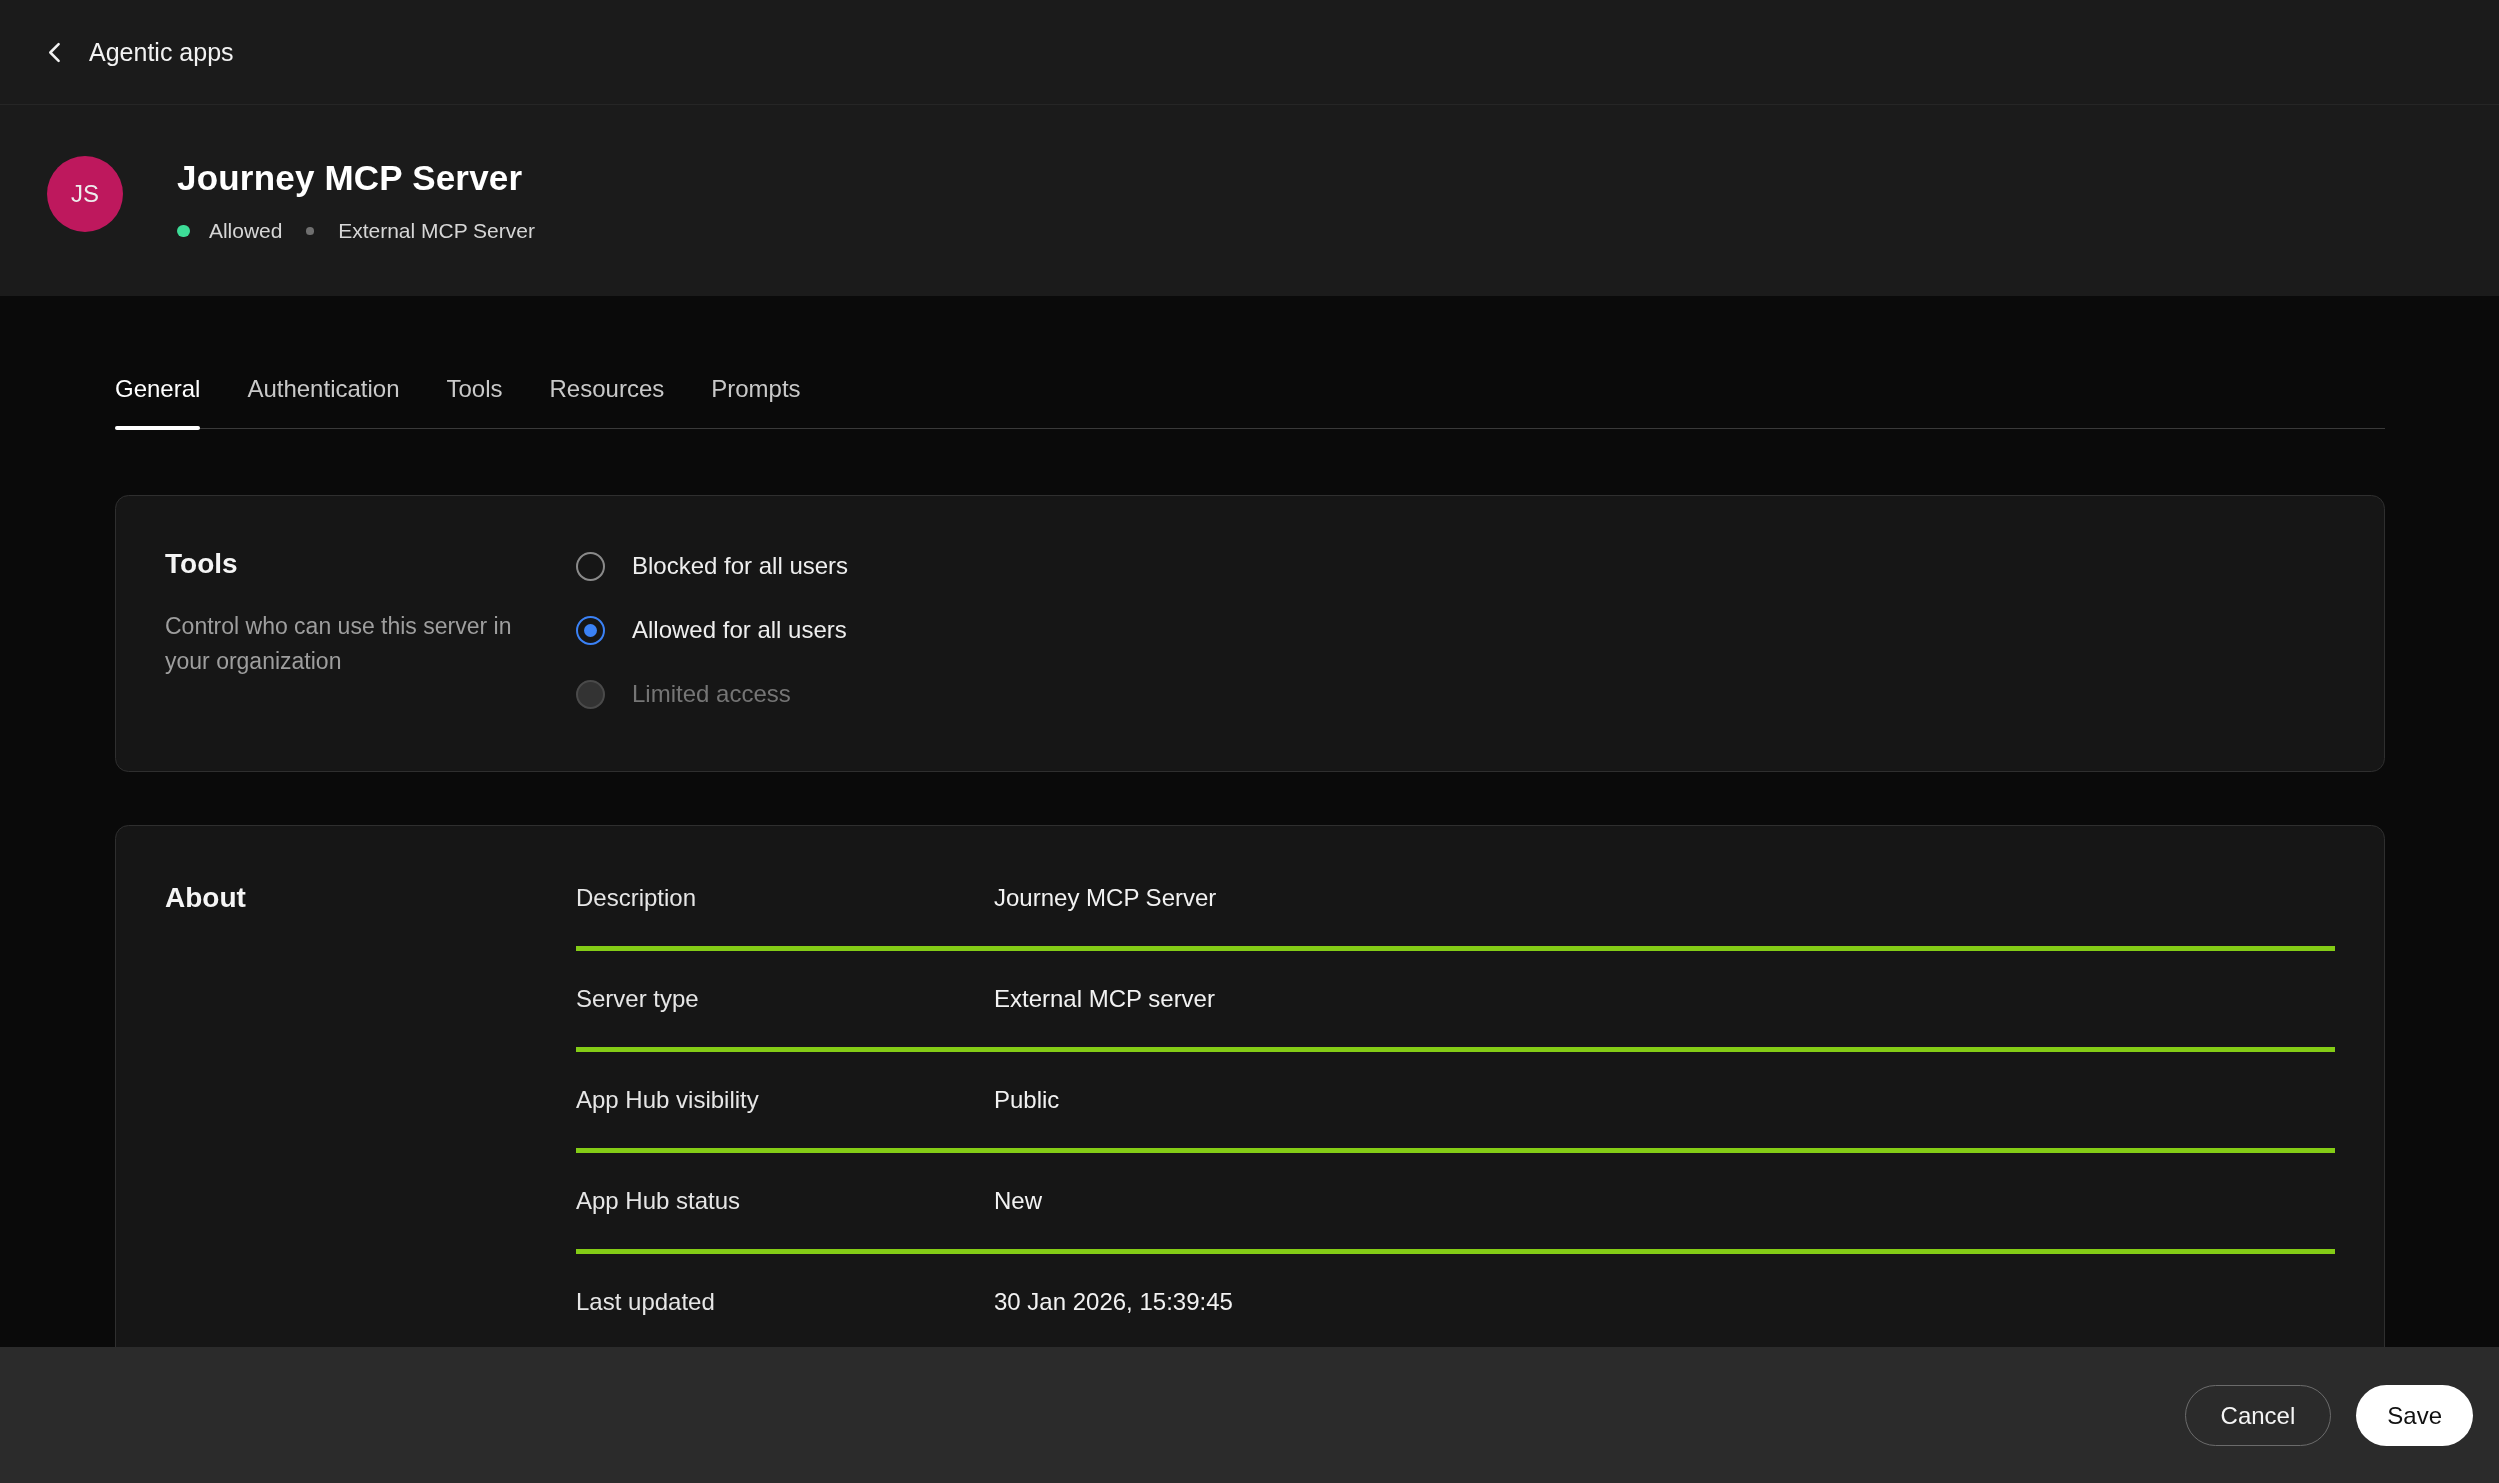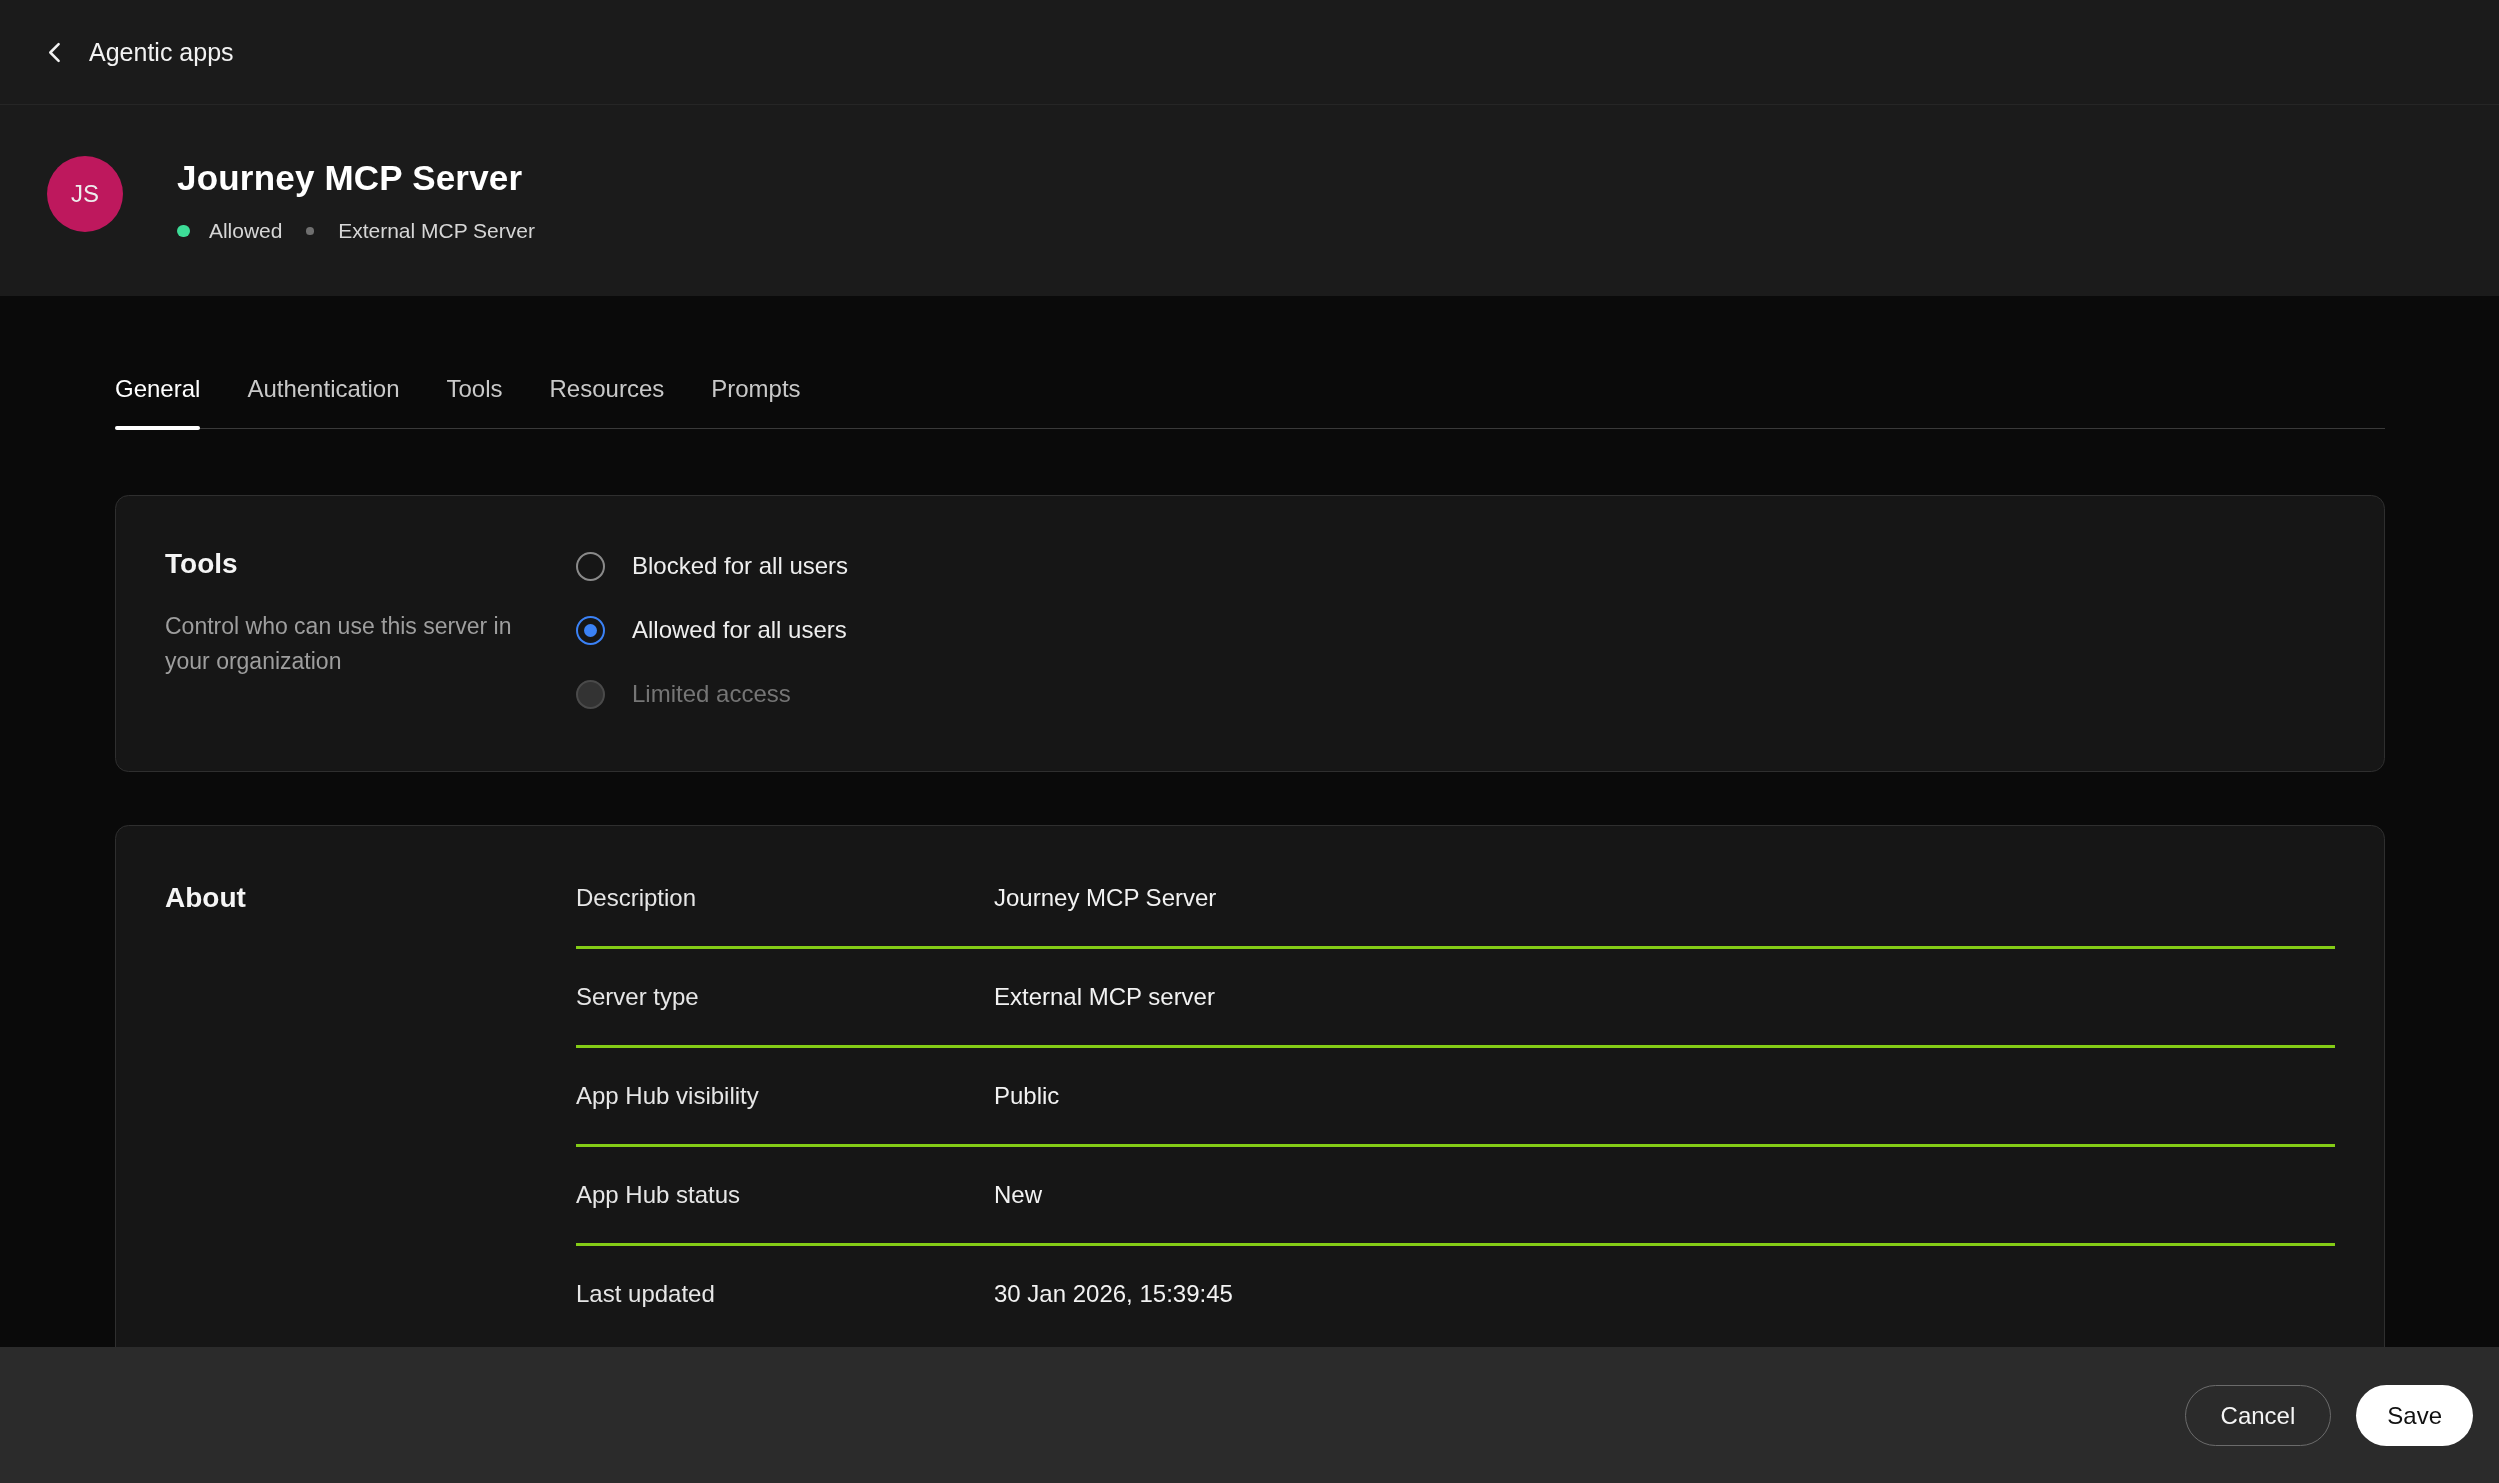--- a/index.html
+++ b/index.html
@@ -127,21 +127,21 @@
   .radio-row.disabled .radio { border-color:#4a4a4a; background:#333333; }
   .radio-label { font-size:24px; color:#eeeeee; }
   .radio-row.disabled .radio-label { color:#757575; }
   .radio-row.disabled { cursor:default; }
 
   
   .about-table { flex:1 1 auto; }
   .about-row {
     display:flex;
     padding:34px 0;
-    border-bottom:3px solid #84cc16;
+    border-bottom:5px solid #84cc16;
   }
   .about-row:first-child { padding-top:1.9px; }
   .about-row:last-child { border-bottom:none; }
   .about-label { width:418px; flex:0 0 auto; font-size:24px; color:#e6e6e6; }
   .about-value { font-size:24px; color:#f2f2f2; }
 
   
   .footer {
     height:137px;
     background:#2b2b2b;

